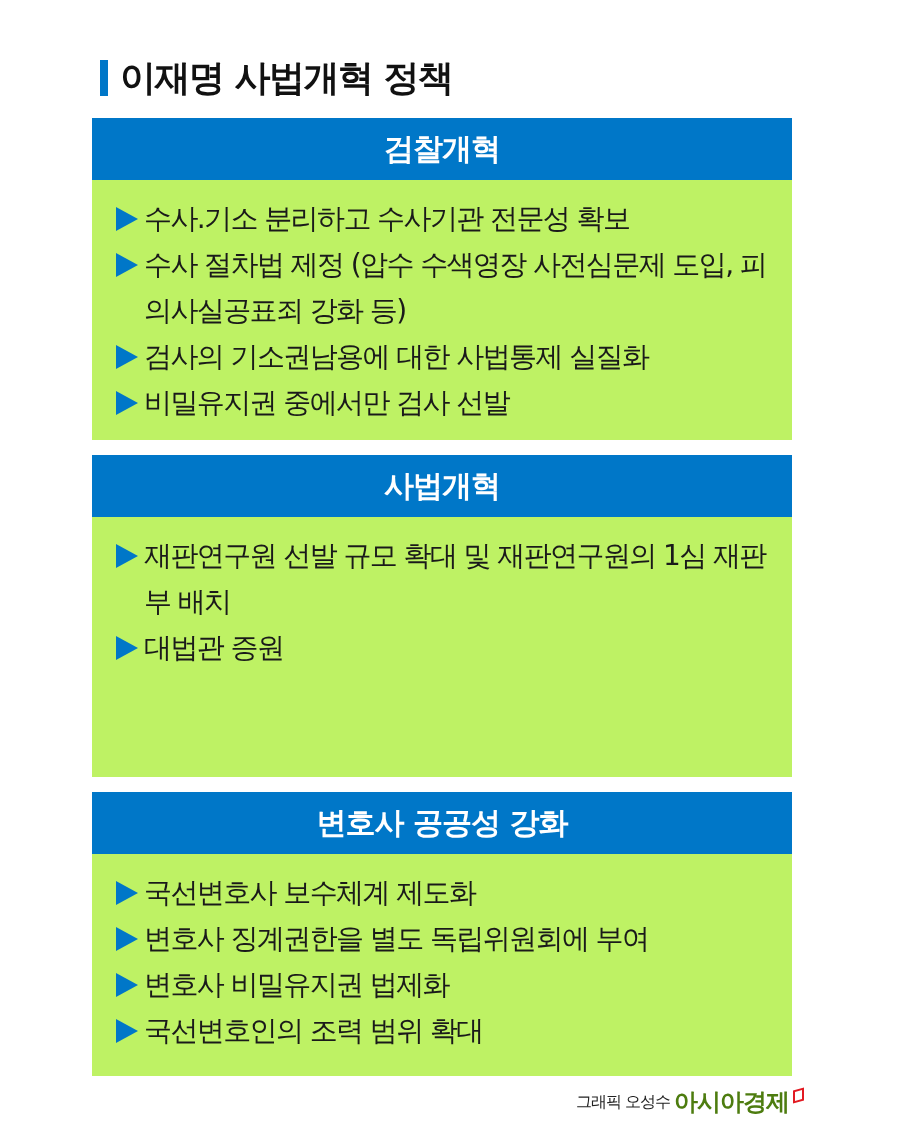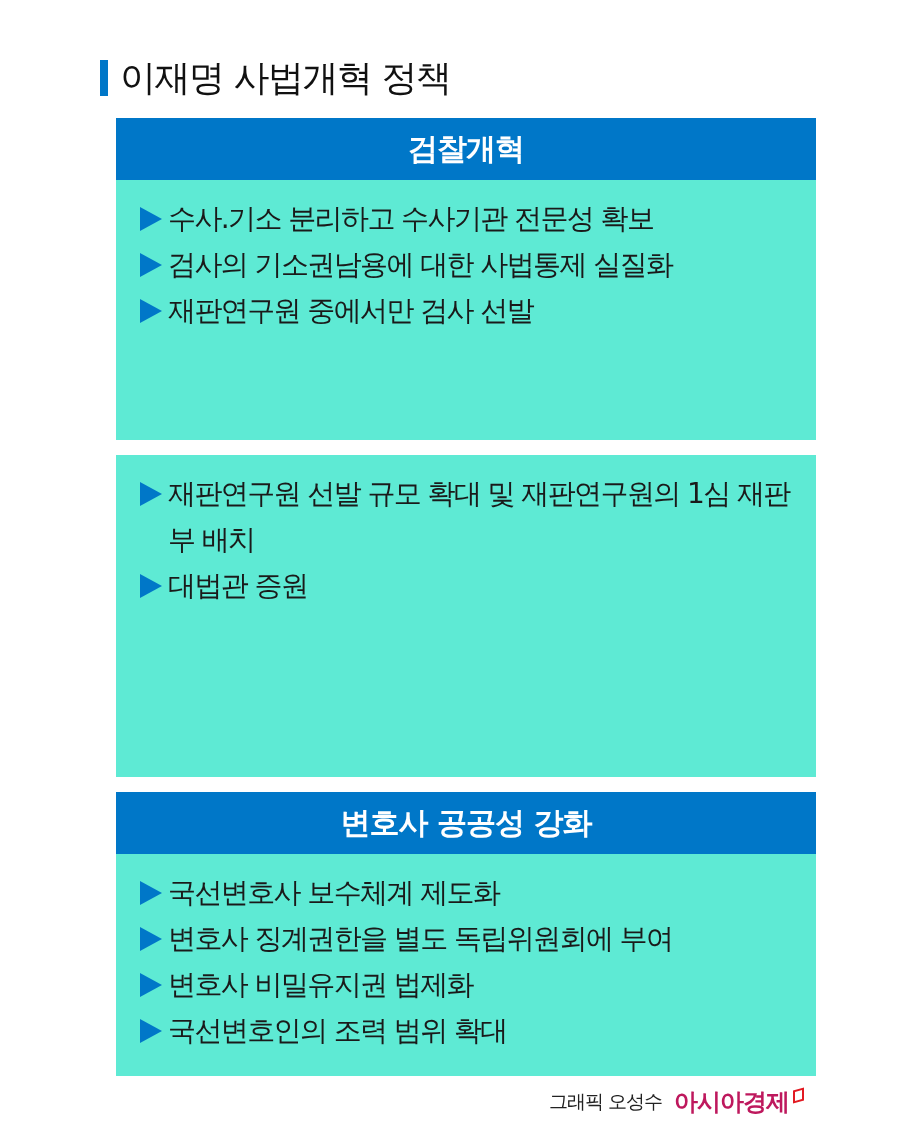--- a/index.html
+++ b/index.html
@@ -1,57 +1,62 @@
 <!DOCTYPE html>
 <html><head>
 <meta charset="utf-8">
 <style>
   html, body { margin:0; padding:0; background:#ffffff; }
   body { width:900px; height:1133px; position:relative; font-family:"DejaVu Sans", sans-serif; color:#1a1a1a; overflow:hidden; }
   .title { position:absolute; left:100px; top:58px; height:40px; display:flex; align-items:center; }
   .title-bar { width:8px; height:36px; background:#0077c8; margin-right:12px; }
-  .title-text { font-size:36px; font-weight:normal; letter-spacing:-1.5px; color:#111; }
-  .section { position:absolute; left:116px; width:700px; background:#5eead4; }
+  .title-text { font-size:36px; font-weight:bold; letter-spacing:-1.5px; color:#111; }
+  .section { position:absolute; left:92px; width:700px; background:#bef264; }
   .section-head { height:62px; background:#0077c8; color:#fff; font-size:30px; font-weight:bold; letter-spacing:-1px; display:flex; align-items:center; justify-content:center; }
   .items { padding:16px 24px 10px 24px; }
   .item { display:flex; align-items:flex-start; font-size:28px; letter-spacing:-1.6px; line-height:46px; }
   .arrow { width:0; height:0; border-top:12px solid transparent; border-bottom:12px solid transparent; border-left:22px solid #0077c8; margin-top:11px; margin-right:6px; flex:0 0 auto; }
   .item-text { flex:1; }
   .credit { position:absolute; right:96px; top:1086px; display:flex; align-items:center; }
-  .credit-by { font-size:19px; letter-spacing:-1px; color:#222; margin-right:12px; }
-  .credit-brand { font-size:24px; font-weight:bold; letter-spacing:-1px; color:#be185d; }
+  .credit-by { font-size:16px; letter-spacing:-1px; color:#222; margin-right:4px; }
+  .credit-brand { font-size:24px; font-weight:bold; letter-spacing:-1px; color:#4d7c0f; }
   .credit-mark { width:7px; height:9px; border:2px solid #e21a22; border-top-width:2px; margin-left:4px; margin-top:-14px; transform:skewY(-15deg); }
 </style>
 </head>
 <body>
 
 <div class="title">
   <div class="title-bar"></div>
   <div class="title-text">이재명 사법개혁 정책</div>
 </div>
 
 <div class="section" style="top:118px; height:322px;">
   <div class="section-head">검찰개혁</div>
   <div class="items">
     <div class="item">
         <span class="arrow"></span>
         <span class="item-text">수사.기소 분리하고 수사기관 전문성 확보</span>
       </div>
     <div class="item">
         <span class="arrow"></span>
+        <span class="item-text">수사 절차법 제정 (압수 수색영장 사전심문제 도입, 피의사실공표죄 강화 등)</span>
+      </div>
+    <div class="item">
+        <span class="arrow"></span>
         <span class="item-text">검사의 기소권남용에 대한 사법통제 실질화</span>
       </div>
     <div class="item">
         <span class="arrow"></span>
-        <span class="item-text">재판연구원 중에서만 검사 선발</span>
+        <span class="item-text">비밀유지권 중에서만 검사 선발</span>
       </div>
   </div>
 </div>
 
 <div class="section" style="top:455px; height:322px;">
+  <div class="section-head">사법개혁</div>
   <div class="items">
     <div class="item">
         <span class="arrow"></span>
         <span class="item-text">재판연구원 선발 규모 확대 및 재판연구원의 1심 재판부 배치</span>
       </div>
     <div class="item">
         <span class="arrow"></span>
         <span class="item-text">대법관 증원</span>
       </div>
   </div>

